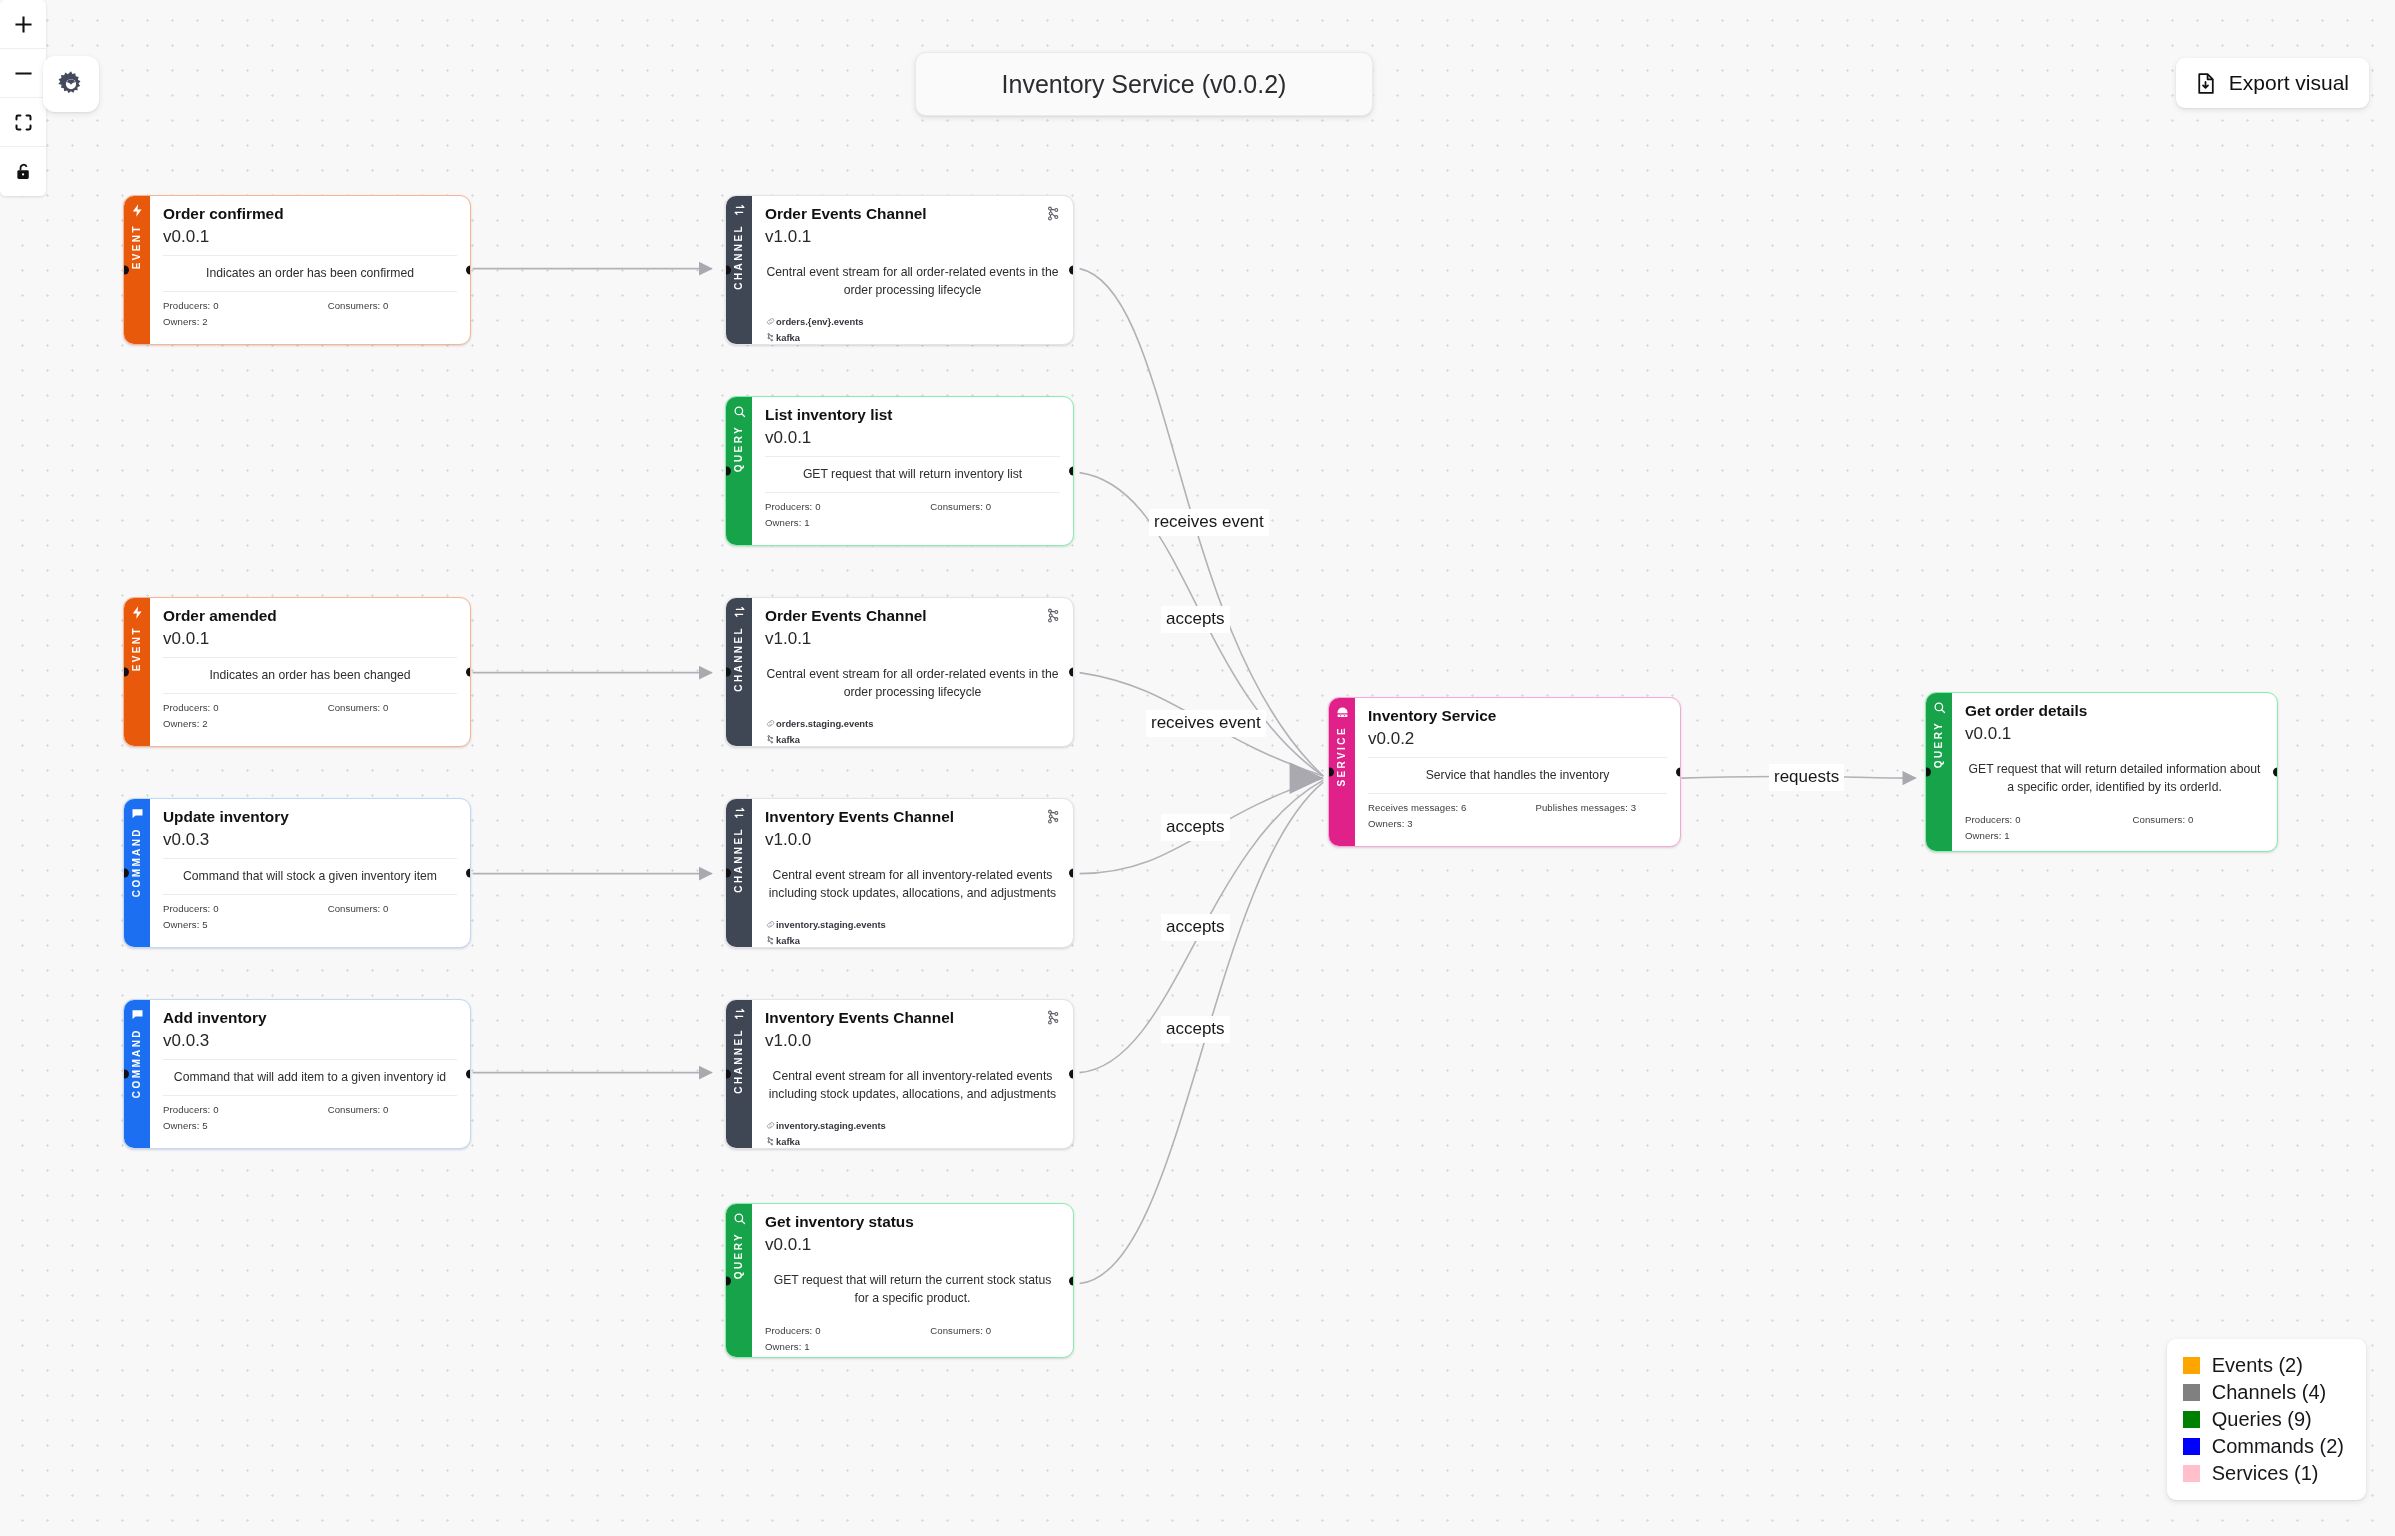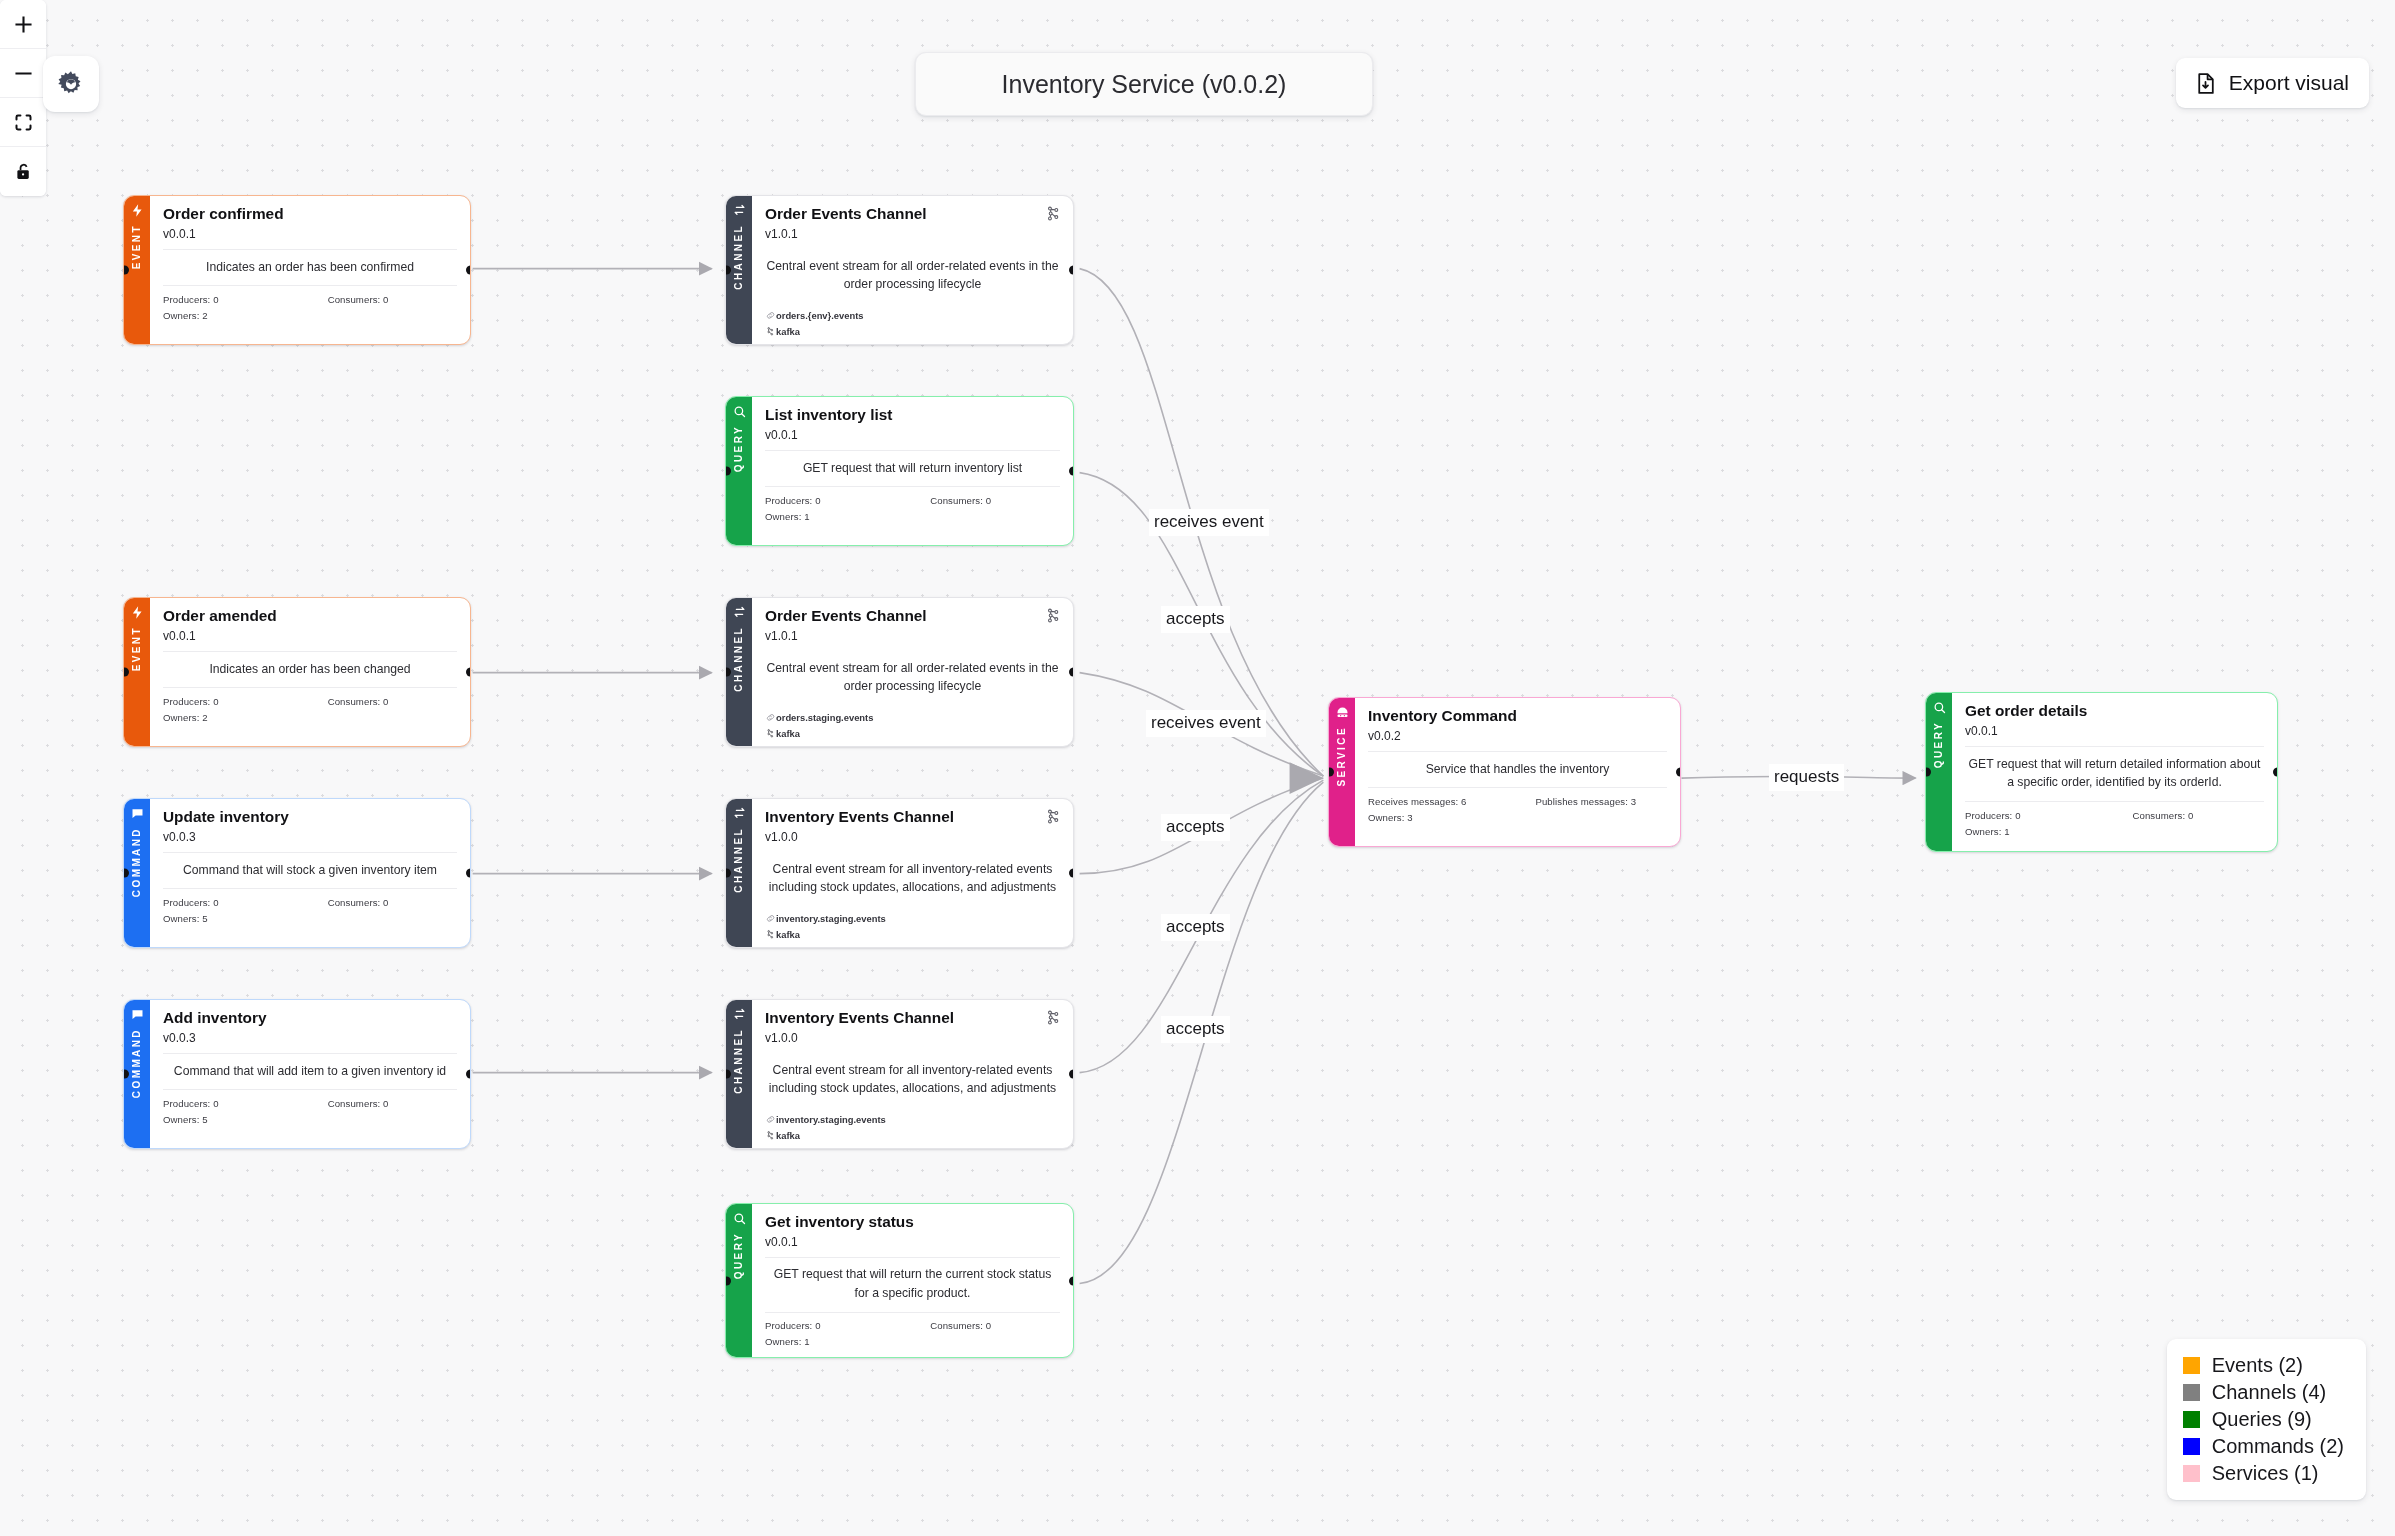--- a/index.html
+++ b/index.html
@@ -57,21 +57,21 @@
     position: relative;
   }
   .node .title {
     font-size: 15.4px;
     font-weight: 700;
     color: #111114;
     line-height: 1.15;
     padding-right: 20px;
   }
   .node .version {
-    font-size: 12px;
+    font-size: 17px;
     color: #26262b;
     margin-top: 4px;
     padding-bottom: 8px;
   }
   .node .sep { height: 1px; background: #ececef; margin: 0 0 0 0; }
   .node .desc {
     font-size: 12.2px;
     color: #2c2c31;
     line-height: 1.53;
     padding: 8px 0 9px 0;
@@ -581,21 +581,21 @@
     <div class="rail">
       <svg viewBox="0 0 24 24">
         <path d="M4 12a8 8 0 0 1 16 0v1H4v-1z" fill="#fff"></path>
         <rect x="4" y="15" width="16" height="4" rx="1.6" fill="#fff"></rect>
         <circle cx="9" cy="17" r="1" fill="#e0218a"></circle>
           <circle cx="15" cy="17" r="1" fill="#e0218a"></circle>
       </svg>
       <span class="rail-label">SERVICE</span>
     </div>
     <div class="body">
-      <div class="title">Inventory Command</div>
+      <div class="title">Inventory Service</div>
       <div class="version">v0.0.2</div>
       <div class="sep"></div>
       <div class="desc">Service that handles the inventory</div>
       <div class="sep"></div>
       <div class="meta">
         <span class="m1">Receives messages: 6</span>
         <span class="m2">Publishes messages: 3</span>
         <span class="m3">Owners: 3</span>
       </div>
     </div>

